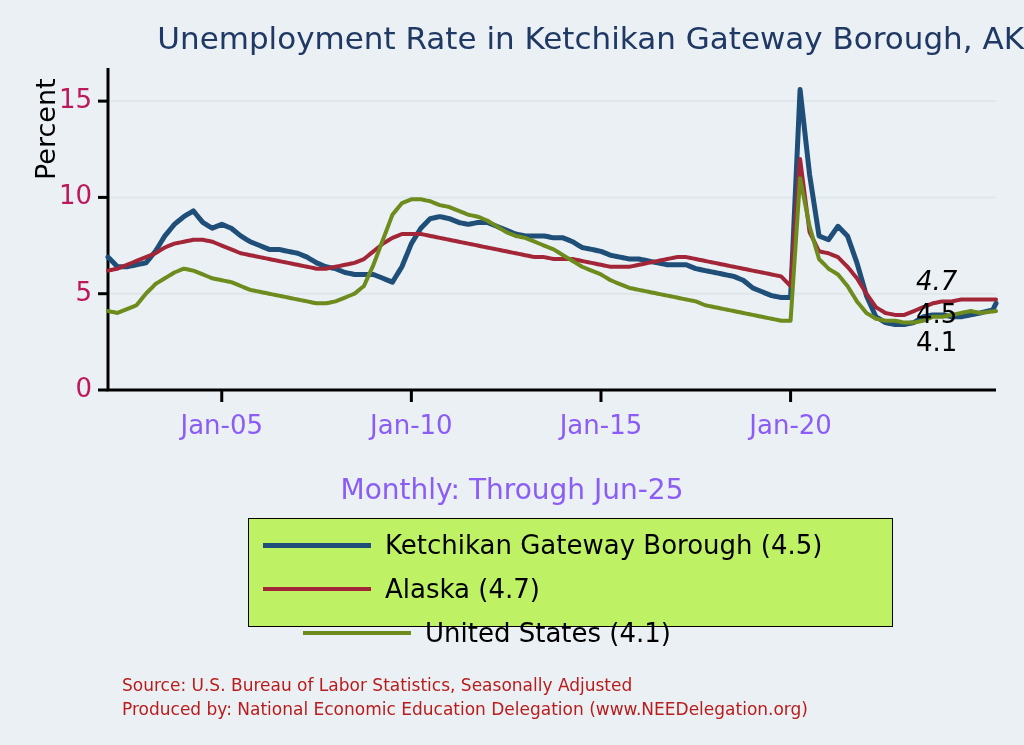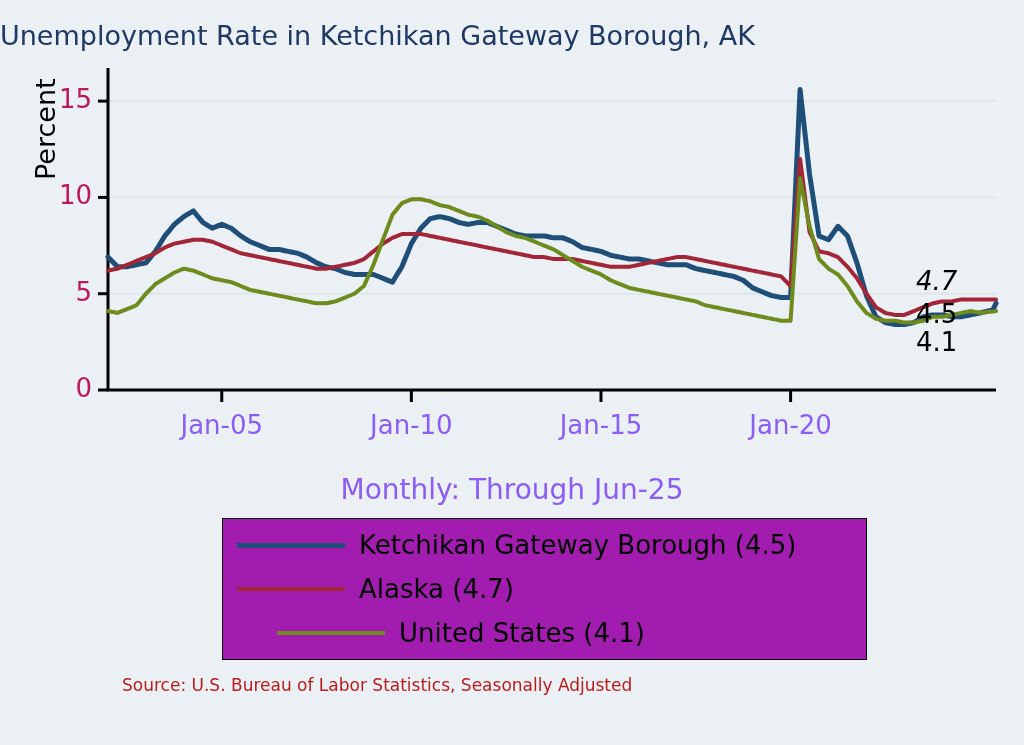--- a/index.html
+++ b/index.html
@@ -18,22 +18,22 @@
     position: absolute;
     left: 0; top: 0;
     width: 1024px;
     height: 745px;
   }
   .title {
     position: absolute;
     left: 0;
     top: 20px;
     width: 1024px;
-    text-align: left;
-    font-size: 27px;
+    text-align: right;
+    font-size: 31px;
     color: #1f3864;
     font-family: "DejaVu Sans", sans-serif;
     white-space: nowrap;
   }
   .ylabel {
     position: absolute;
     left: 30px;
     top: 180px;
     transform: rotate(-90deg);
     transform-origin: left top;
@@ -70,25 +70,25 @@
     position: absolute;
     left: 0;
     top: 473px;
     width: 1024px;
     text-align: center;
     font-size: 28px;
     color: #8b5cf6;
   }
   .legend-box {
     position: absolute;
-    left: 222px;
+    left: 248px;
     top: 518px;
     width: 645px;
-    height: 142px;
-    background: #a21caf;
+    height: 109px;
+    background: #bef264;
     border: 1px solid #000;
     box-sizing: border-box;
   }
   .legend-row {
     position: absolute;
     left: 0;
     height: 44px;
     display: flex;
     align-items: center;
   }
@@ -169,14 +169,15 @@
       <div class="legend-swatch" id="legend-swatch-1" style="border-top-color: rgb(163, 38, 56); border-top-width: 4px;"></div>
       <div class="legend-label">Alaska (4.7)</div>
     </div>
     <div class="legend-row" id="legend-row-2" style="top:92px;padding-left:40px;">
       <div class="legend-swatch" id="legend-swatch-2" style="border-top-color: rgb(110, 139, 30); border-top-width: 4px;"></div>
       <div class="legend-label">United States (4.1)</div>
     </div>
   </div>
 
   <div class="source" style="top:675px;">Source: U.S. Bureau of Labor Statistics, Seasonally Adjusted</div>
+  <div class="source" style="top:699px;">Produced by: National Economic Education Delegation (www.NEEDelegation.org)</div>
 
 </div>
 
 </body></html>

